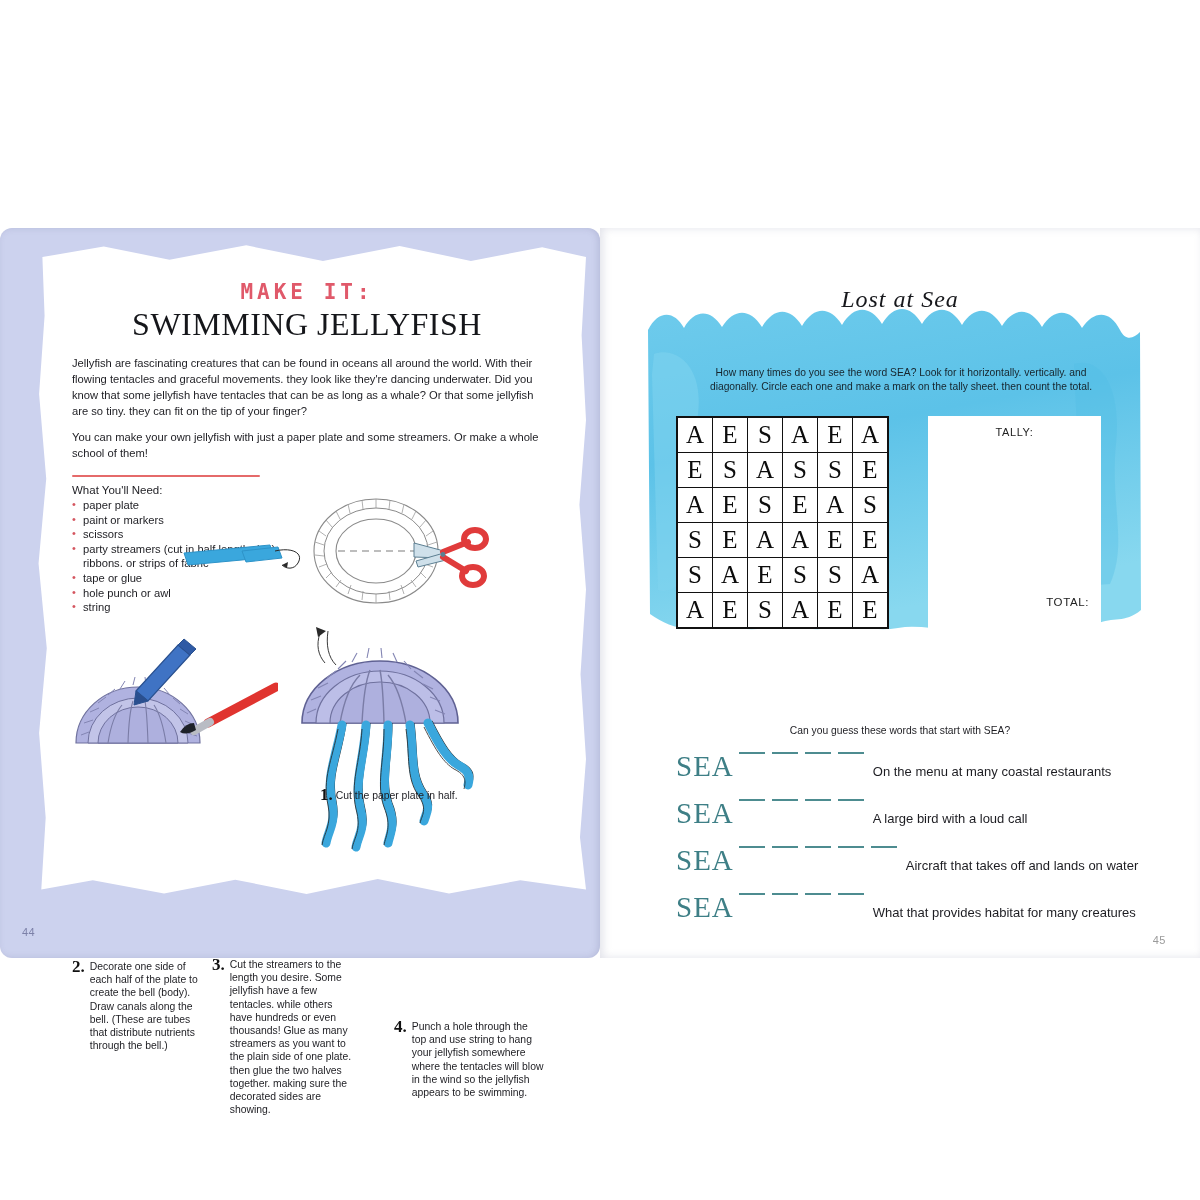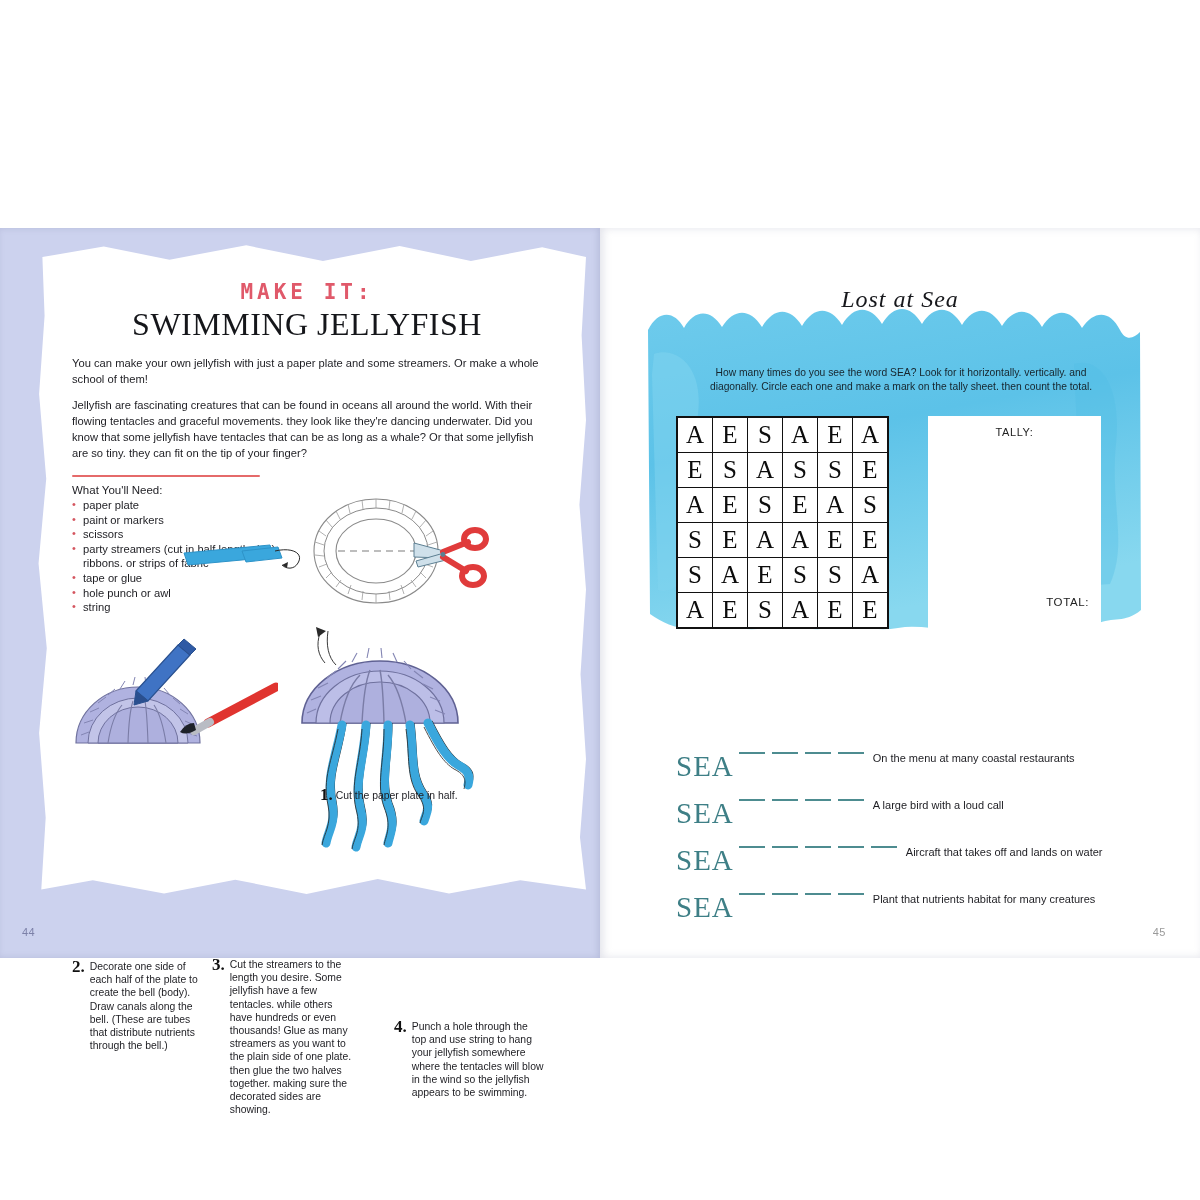--- a/index.html
+++ b/index.html
@@ -3,31 +3,31 @@
 <meta charset="utf-8">
 <style>
   html,body{margin:0;padding:0;background:#ffffff;}
   body{width:1200px;height:1200px;font-family:"Liberation Sans",sans-serif;overflow:hidden;}
   .stage{position:relative;width:1200px;height:1200px;background:#ffffff;}
 
   
   .spread{position:absolute;left:0;top:228px;width:1200px;height:730px;display:flex;}
 
   
-  .page-left{position:relative;width:600px;height:730px;background:#ccd2ee;box-shadow:inset -2px 0 6px rgba(120,125,165,.25);}
+  .page-left{position:relative;width:600px;height:730px;background:#ccd2ee;box-shadow:inset -2px 0 6px rgba(120,125,165,.25);border-radius:12px;}
   .torn-paper{position:absolute;left:38px;top:16px;right:14px;bottom:62px;background:#ffffff;
      clip-path:polygon(0.8% 2%,12% 0.4%,24% 2.4%,38% 0.2%,52% 2.6%,66% 0.3%,79% 2.6%,92% 0.5%,100% 2%,
         99.2% 14%,100% 27%,98.8% 40%,100% 53%,99% 66%,100% 79%,98.9% 91%,100% 99%,
         88% 97.6%,75% 99.6%,62% 97.4%,49% 99.7%,36% 97.5%,23% 99.6%,10% 97.6%,0.6% 99%,
         1.4% 88%,0.2% 75%,1.6% 62%,0.1% 49%,1.5% 36%,0.2% 23%,1.2% 11%);}
   .page-left .pagenum{position:absolute;left:22px;bottom:20px;font-size:11px;color:#7c81a8;letter-spacing:.5px;}
 
   
   .page-right{position:relative;width:600px;height:730px;background:#ffffff;box-shadow:inset 3px 0 9px rgba(150,155,180,.28);}
-  .page-right .pagenum{position:absolute;right:34px;bottom:20px;font-size:11px;color:#9a9a9a;letter-spacing:.5px;}
+  .page-right .pagenum{position:absolute;right:34px;bottom:12px;font-size:11px;color:#9a9a9a;letter-spacing:.5px;}
 
   
   .lp{position:absolute;left:72px;top:52px;width:470px;}
   .kicker{font-family:"DejaVu Sans Mono",monospace;color:#e0596a;font-size:21px;letter-spacing:4px;
      font-weight:bold;text-align:center;margin:0 0 2px 0;}
   .title-main{font-family:"Liberation Serif",serif;color:#15161a;font-size:32px;letter-spacing:.5px;
      text-align:center;margin:1px 0 12px 0;font-weight:normal;}
   .body-p{font-family:"Liberation Sans",sans-serif;font-size:11.2px;line-height:16px;color:#1d1d22;margin:0 0 10px 0;}
 
   .redrule{width:188px;height:2px;background:#e56a6a;border-radius:2px;margin:14px 0 7px 0;}
@@ -75,36 +75,36 @@
   .tally .totalrow{position:absolute;left:14px;bottom:14px;right:12px;display:flex;align-items:flex-end;gap:6px;flex-direction:column;}
   .tally .totalrow .tt{font-size:11.5px;color:#222;letter-spacing:.6px;}
   .tally .totalrow .tline{flex:1 1 auto;height:1.6px;background:#6fb7d8;margin-bottom:2px;}
 
   .guess-q{position:absolute;left:0;right:0;top:497px;text-align:center;font-size:10.3px;color:#1d1d22;}
   .sealist{position:absolute;left:76px;top:524px;width:470px;}
   .searow{display:flex;align-items:flex-start;margin-bottom:13px;height:34px;}
   .sea-word{font-family:"Liberation Serif",serif;font-size:29px;color:#3e7f86;letter-spacing:1px;line-height:29px;}
   .blanks{display:flex;gap:7px;margin:0 9px 7px 5px;}
   .blanks i{display:block;width:26px;height:2px;background:#4d8c90;}
-  .clue{font-size:11px;color:#1d1d22;margin-bottom:5px;white-space:nowrap;}
+  .clue{font-size:13px;color:#1d1d22;margin-bottom:5px;white-space:nowrap;margin-top:12px;}
 </style>
 </head>
 <body>
 
 <div class="stage">
   <div class="spread">
 
     <div class="page-left">
       <div class="torn-paper"></div>
 
       <div class="lp">
         <div class="kicker">MAKE IT:</div>
         <div class="title-main">SWIMMING JELLYFISH</div>
+        <p class="body-p">Jellyfish are fascinating creatures that can be found in oceans all around the world. With their flowing tentacles and graceful movements. they look like they're dancing underwater. Did you know that some jellyfish have tentacles that can be as long as a whale? Or that some jellyfish are so tiny. they can fit on the tip of your finger?</p>
         <p class="body-p">You can make your own jellyfish with just a paper plate and some streamers. Or make a whole school of them!</p>
-        <p class="body-p">Jellyfish are fascinating creatures that can be found in oceans all around the world. With their flowing tentacles and graceful movements. they look like they're dancing underwater. Did you know that some jellyfish have tentacles that can be as long as a whale? Or that some jellyfish are so tiny. they can fit on the tip of your finger?</p>
 
         <div class="redrule"></div>
         <div class="needs-title">What You'll Need:</div>
         <ul class="needs">
           <li>paper plate</li>
           <li>paint or markers</li>
           <li>scissors</li>
           <li>party streamers (cut in half lengthwise).</li>
           <li class="cont">ribbons. or strips of fabric</li>
           <li>tape or glue</li>
@@ -378,20 +378,21 @@
         </div>
 
         <div class="tally">
           <div class="tlabel">TALLY:</div>
           <div class="totalrow">
             <span class="tt">TOTAL:</span>
             <span class="tline"></span>
           </div>
         </div>
 
+        <div class="guess-q">Can you guess these words that start with SEA?</div>
 
         <div class="sealist">
           <div class="searow">
             <span class="sea-word">SEA</span>
             <span class="blanks">
                 <i></i>
                 <i></i>
                 <i></i>
                 <i></i>
               </span>
@@ -419,21 +420,21 @@
             <span class="clue">Aircraft that takes off and lands on water</span>
           </div>
           <div class="searow">
             <span class="sea-word">SEA</span>
             <span class="blanks">
                 <i></i>
                 <i></i>
                 <i></i>
                 <i></i>
               </span>
-            <span class="clue">Plant that nutrients habitat for many creatures</span>
+            <span class="clue">What that provides habitat for many creatures</span>
           </div>
         </div>
       </div>
 
       <div class="pagenum">45</div>
     </div>
 
   </div>
 </div>
 

